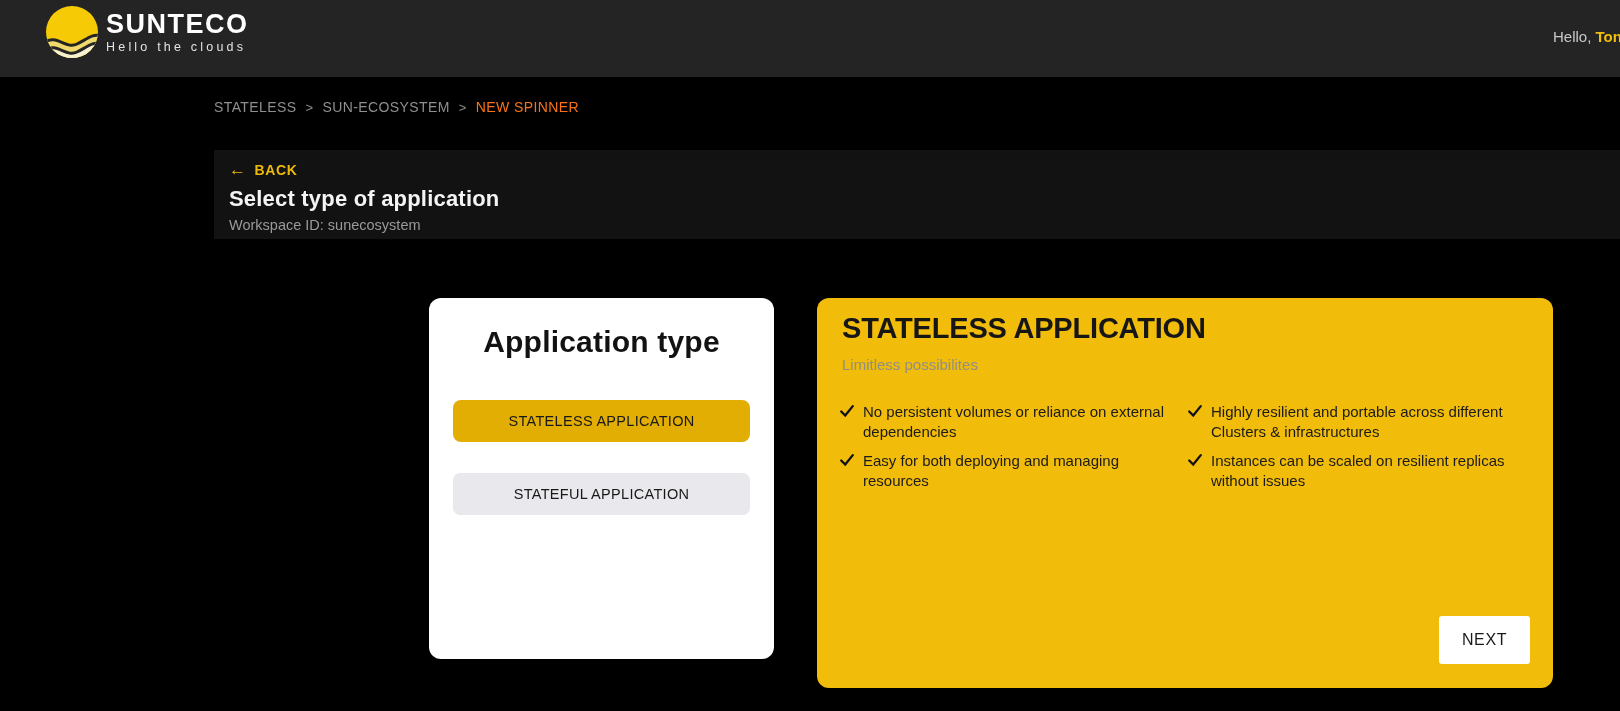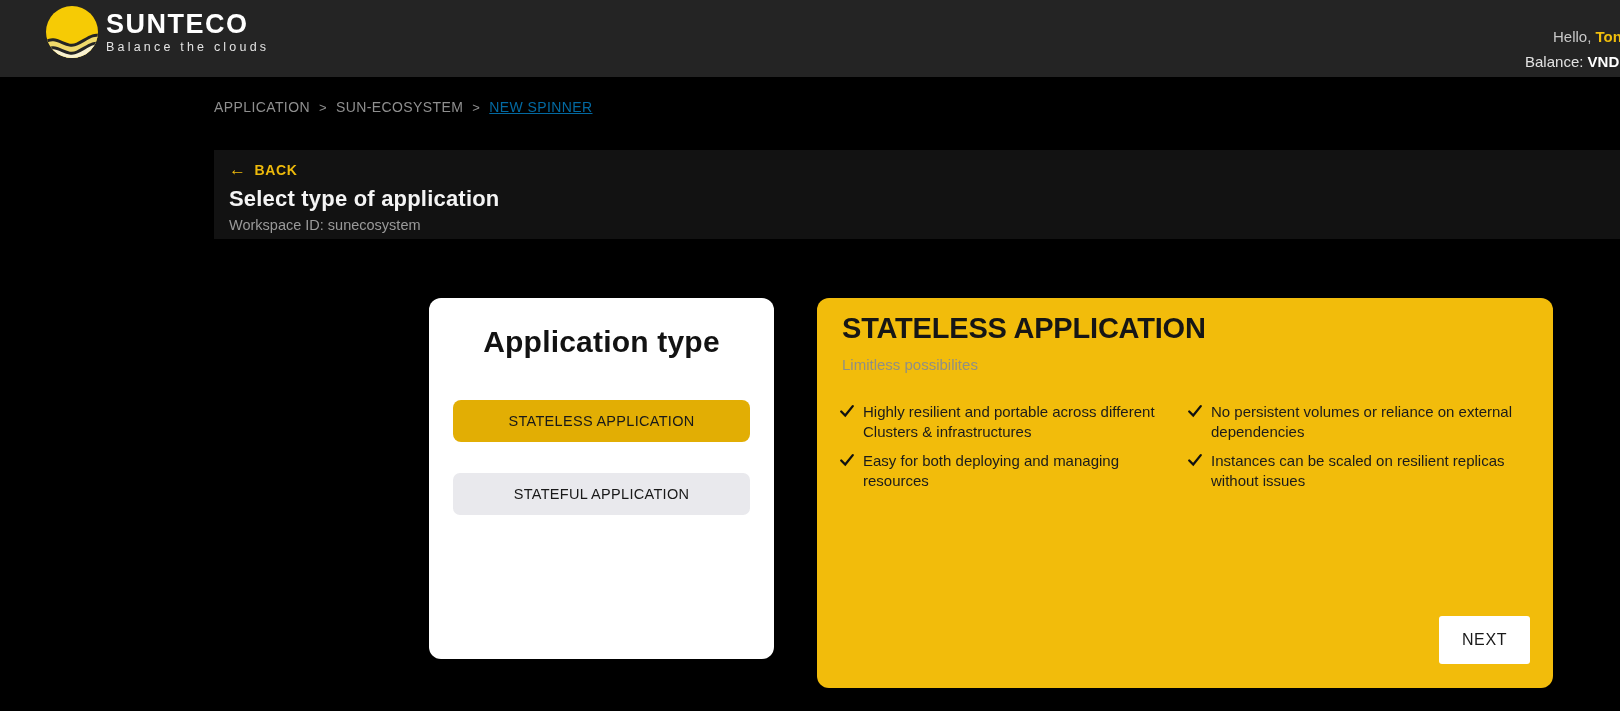--- a/index.html
+++ b/index.html
@@ -30,21 +30,21 @@
   .balance-label { color:#e2e2e2; white-space:pre; }
   .balance-value { color:#fff; font-weight:700; white-space:pre; }
 
   
   .breadcrumb {
     position:absolute; left:214px; top:99px;
     font-size:14px; letter-spacing:0.4px; color:#8f8f8f;
     display:flex; align-items:center;
   }
   .crumb { color:#8f8f8f; cursor:pointer; }
-  .crumb.active { color:#0369a1; cursor:default;text-decoration:underline; }
+  .crumb.active { color:#f97316; cursor:default; }
   .crumb-sep { color:#8f8f8f; margin:0 9px; font-size:13px; }
 
   
   .panel {
     position:absolute; left:214px; top:150px; width:1406px; height:89px;
     background:#121212;
   }
   .back-link {
     position:absolute; left:15px; top:12px;
     color:#EDB90B; font-size:14px; font-weight:700; letter-spacing:0.6px;
@@ -129,33 +129,30 @@
             <path d="M-2,37 C10,27 20,44 31,38 C41,33 48,27 54,30 L54,54 L-2,54 Z" fill="#EFD96B"></path>
             <path d="M-2,45 C10,35 20,52 31,46 C41,41 48,35 54,38 L54,54 L-2,54 Z" fill="#F8F1D0"></path>
             <path d="M-2,37 C10,27 20,44 31,38 C41,33 48,27 54,30" stroke="#242424" stroke-width="3" fill="none"></path>
             <path d="M-2,45 C10,35 20,52 31,46 C41,41 48,35 54,38" stroke="#242424" stroke-width="3" fill="none"></path>
           </g>
         </svg>
       </span>
     </div>
     <div class="brand-text">
       <span class="brand-name">SUNTECO</span>
-      <span class="brand-tagline">Balance the clouds</span>
+      <span class="brand-tagline">Hello the clouds</span>
     </div>
 
     <div class="hello-line">
       <span class="hello-prefix">Hello, </span><span class="hello-name">Ton</span>
     </div>
-    <div class="balance-line">
-      <span class="balance-label">Balance: </span><span class="balance-value">VND</span>
-    </div>
   </div>
 
   <div class="breadcrumb">
-    <span class="crumb">APPLICATION</span>
+    <span class="crumb">STATELESS</span>
     <span class="crumb-sep">&gt;</span>
     <span class="crumb">SUN-ECOSYSTEM</span>
     <span class="crumb-sep">&gt;</span>
     <span class="crumb active">NEW SPINNER</span>
   </div>
 
   <div class="panel">
     <div class="back-link">
       <span class="back-arrow">←</span>
       <span>BACK</span>
@@ -168,42 +165,42 @@
     <div class="selector-title">Application type</div>
     <button class="opt-btn selected">STATELESS APPLICATION</button>
     <button class="opt-btn unselected">STATEFUL APPLICATION</button>
   </div>
 
   <div class="detail-card">
     <div class="detail-title">STATELESS APPLICATION</div>
     <div class="detail-subtitle">Limitless possibilites</div>
 
     <div class="features">
+      <div class="feature col-left">
+        <span class="check">
+          <svg width="16" height="16" viewBox="0 0 18 18">
+              <path d="M2.5,9.5 L7,14 L15.5,3.5" stroke="#111" stroke-width="2.6" fill="none" stroke-linecap="round"></path>
+            </svg>
+        </span>
+        <span class="ftext">No persistent volumes or reliance on external dependencies</span>
+      </div>
       <div class="feature col-right">
         <span class="check">
           <svg width="16" height="16" viewBox="0 0 18 18">
               <path d="M2.5,9.5 L7,14 L15.5,3.5" stroke="#111" stroke-width="2.6" fill="none" stroke-linecap="round"></path>
             </svg>
         </span>
         <span class="ftext">Highly resilient and portable across different Clusters &amp; infrastructures</span>
       </div>
       <div class="feature col-left">
         <span class="check">
           <svg width="16" height="16" viewBox="0 0 18 18">
               <path d="M2.5,9.5 L7,14 L15.5,3.5" stroke="#111" stroke-width="2.6" fill="none" stroke-linecap="round"></path>
             </svg>
         </span>
-        <span class="ftext">No persistent volumes or reliance on external dependencies</span>
-      </div>
-      <div class="feature col-left">
-        <span class="check">
-          <svg width="16" height="16" viewBox="0 0 18 18">
-              <path d="M2.5,9.5 L7,14 L15.5,3.5" stroke="#111" stroke-width="2.6" fill="none" stroke-linecap="round"></path>
-            </svg>
-        </span>
         <span class="ftext">Easy for both deploying and managing resources</span>
       </div>
       <div class="feature col-right">
         <span class="check">
           <svg width="16" height="16" viewBox="0 0 18 18">
               <path d="M2.5,9.5 L7,14 L15.5,3.5" stroke="#111" stroke-width="2.6" fill="none" stroke-linecap="round"></path>
             </svg>
         </span>
         <span class="ftext">Instances can be scaled on resilient replicas without issues</span>
       </div>

